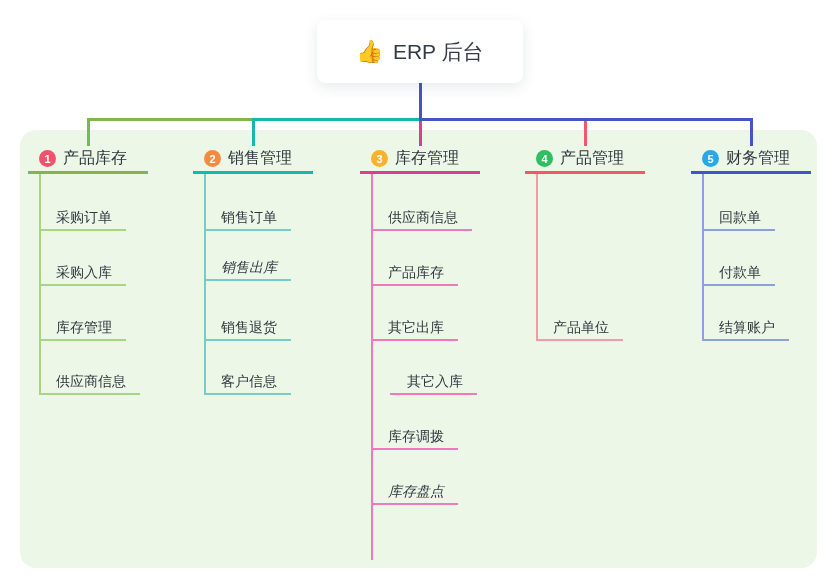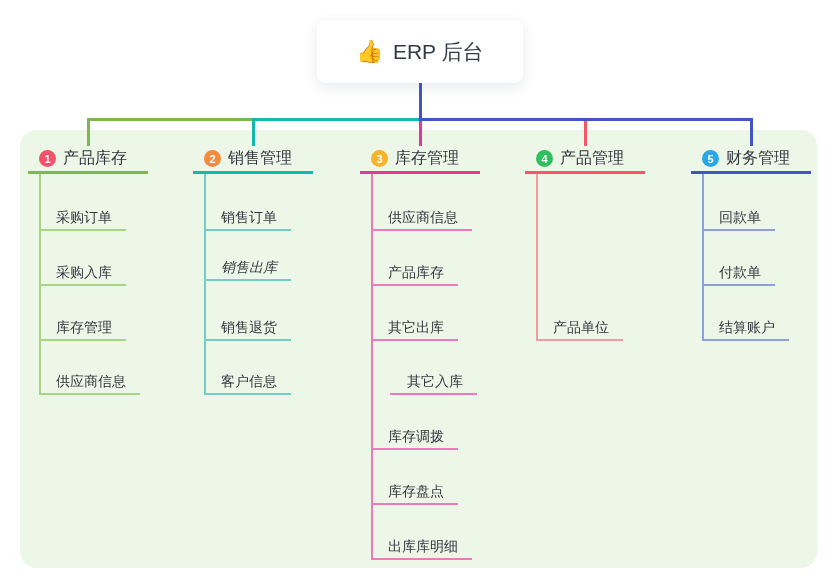--- a/index.html
+++ b/index.html
@@ -78,22 +78,21 @@
     <div class="bh">
       <span class="badge">3</span>
       <span>库存管理</span>
     </div>
     <div class="trunk" style="height:386px;"></div>
     <div class="child" style="top:60px;">供应商信息</div>
     <div class="child" style="top:115px;text-align:center;">产品库存</div>
     <div class="child" style="top:170px;">其它出库</div>
     <div class="child" style="top:224px;margin-left:19px;">其它入库</div>
     <div class="child" style="top:279px;">库存调拨</div>
-    <div class="child" style="top:334px;">库存盘点</div>
-    <div class="child" style="top:389px;">出库库明细</div>
+    <div class="child" style="top:334px;font-style:italic;">库存盘点</div>
   </div>
 
   <div class="branch b3" style="left:525px;">
     <div class="bh">
       <span class="badge">4</span>
       <span>产品管理</span>
     </div>
     <div class="trunk" style="height:167px;"></div>
     <div class="child" style="top:170px;">产品单位</div>
   </div>

